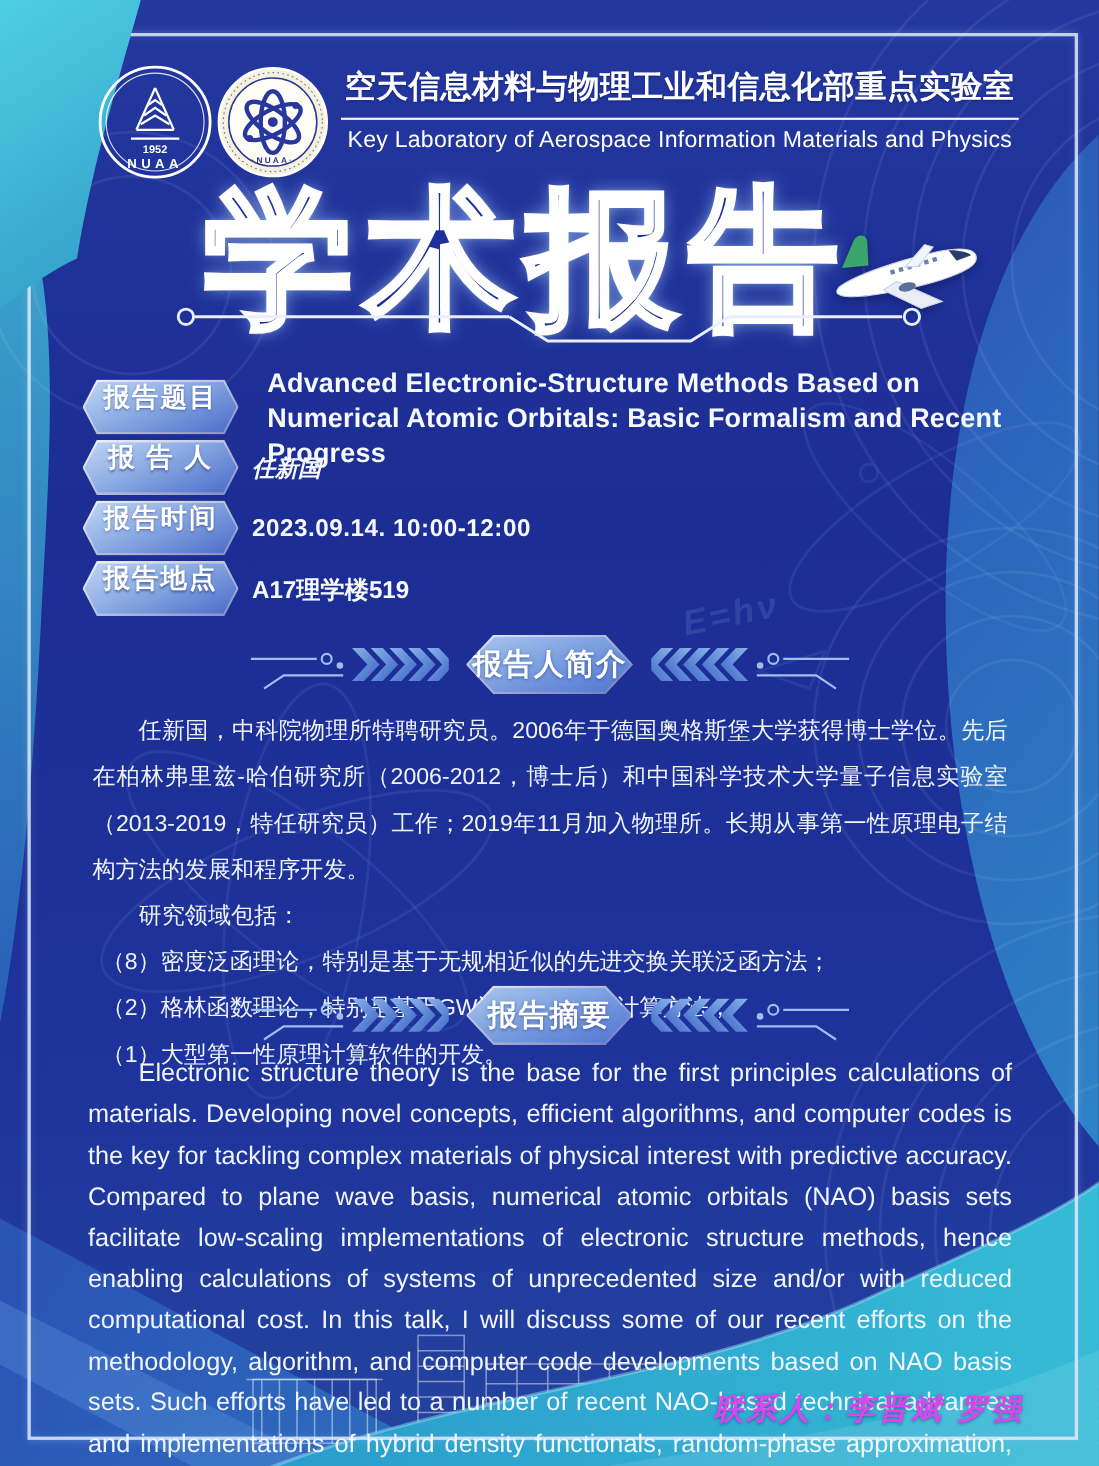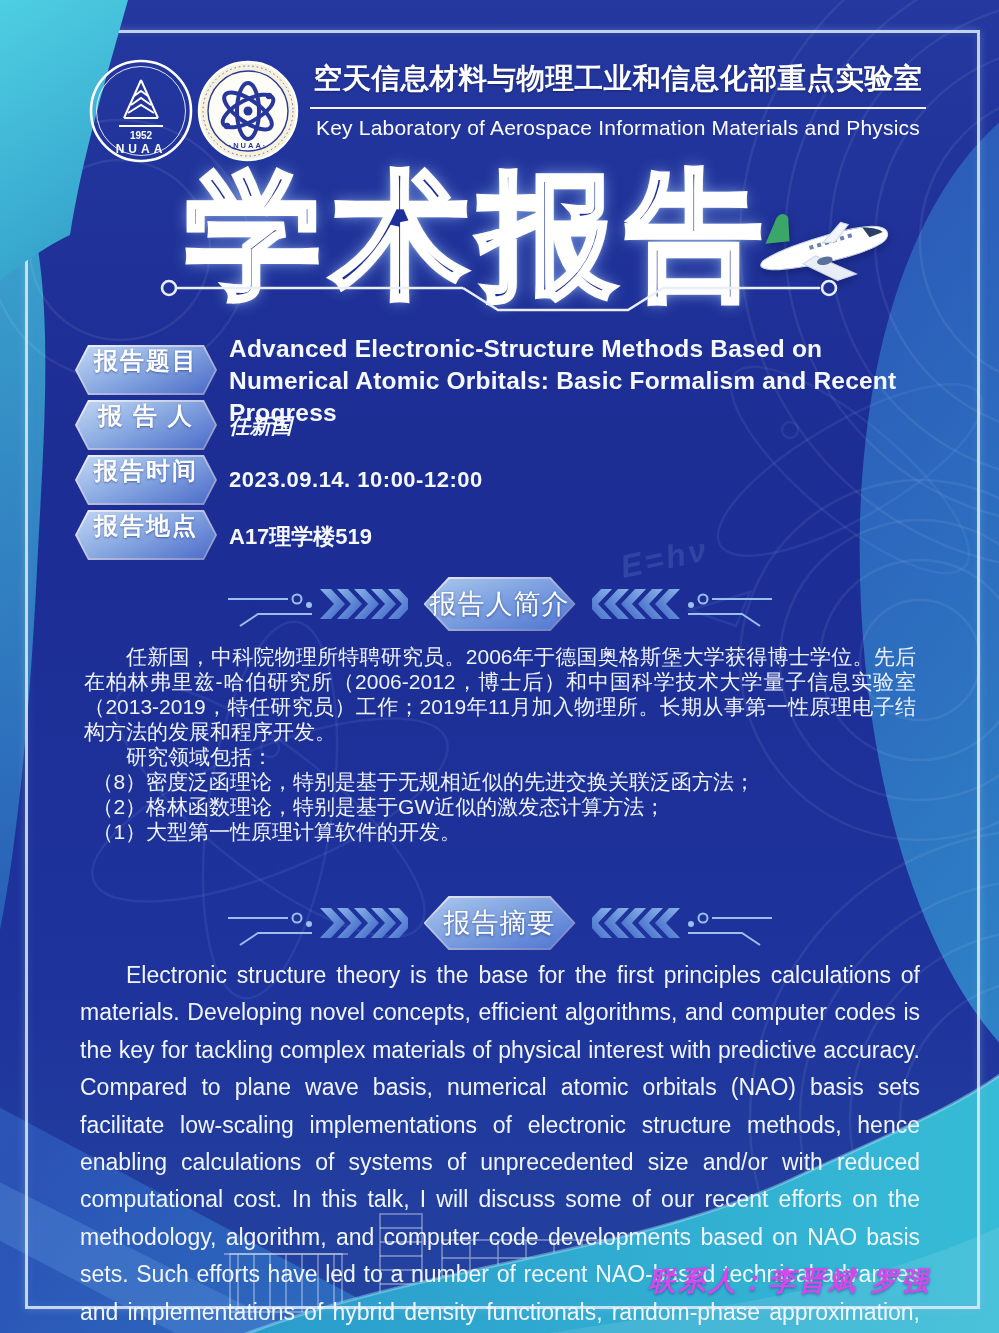--- a/index.html
+++ b/index.html
@@ -45,44 +45,44 @@
     background:linear-gradient(160deg,rgba(255,255,255,.95),rgba(255,255,255,.45));
     display:flex;justify-content:center;
   }
   .hexbadge::before{
     content:"";position:absolute;inset:2px;
     clip-path:polygon(12px 0,calc(100% - 12px) 0,100% 50%,calc(100% - 12px) 100%,12px 100%,0 50%);
     background:linear-gradient(155deg,#c0d6f4 0%,#8aaae2 45%,#4b6bca 100%);
   }
   .hexbadge span{position:relative;font-size:24px;font-weight:700;letter-spacing:2px;text-shadow:0 1px 2px rgba(20,40,110,.5);}
   .info-value{position:absolute;left:229px;font-weight:700;color:#f6f9ff;}
-  .val-title{top:333px;font-size:24.5px;line-height:32px;letter-spacing:.2px;}
+  .val-title{top:333px;font-size:24.5px;line-height:32px;letter-spacing:.2px;margin-left:14px;}
   .val-speaker{top:412px;font-size:21px;font-style:italic;}
   .val-time{top:467px;font-size:22px;letter-spacing:.5px;}
   .val-place{top:522px;font-size:22px;}
 
   
   .sect-head{position:absolute;left:0;width:100%;display:flex;align-items:center;justify-content:center;gap:16px;}
   .sect-badge{
     position:relative;width:152px;height:54px;flex:0 0 auto;
     clip-path:polygon(25px 0,calc(100% - 25px) 0,100% 50%,calc(100% - 25px) 100%,25px 100%,0 50%);
     background:linear-gradient(160deg,rgba(255,255,255,.9),rgba(255,255,255,.35));
     display:flex;align-items:center;justify-content:center;
   }
   .sect-badge::before{
     content:"";position:absolute;inset:2px;
     clip-path:polygon(24px 0,calc(100% - 24px) 0,100% 50%,calc(100% - 24px) 100%,24px 100%,0 50%);
     background:linear-gradient(160deg,#aac7ee 0%,#7ea2e0 45%,#4f74d2 100%);
   }
-  .sect-badge span{position:relative;font-size:27px;font-weight:400;letter-spacing:1px;text-shadow:0 1px 3px rgba(20,40,110,.55);}
+  .sect-badge span{position:relative;font-size:27px;font-weight:700;letter-spacing:1px;text-shadow:0 1px 3px rgba(20,40,110,.55);}
 
   
   .bio{
     position:absolute;left:84px;top:644px;width:832px;
-    font-size:21px;line-height:25px;color:#eef3fc;text-align:justify;
+    font-size:21px;line-height:42px;color:#eef3fc;text-align:justify;
   }
   .bio p{margin:0;text-indent:2em;}
   .bio .item{text-indent:.4em;}
   .abstract{
     position:absolute;left:80px;top:957px;width:840px;
     font-size:23px;line-height:37.4px;color:#f1f5fd;text-align:justify;
   }
   .abstract p{margin:0;text-indent:2em;}
 
   .contact{

